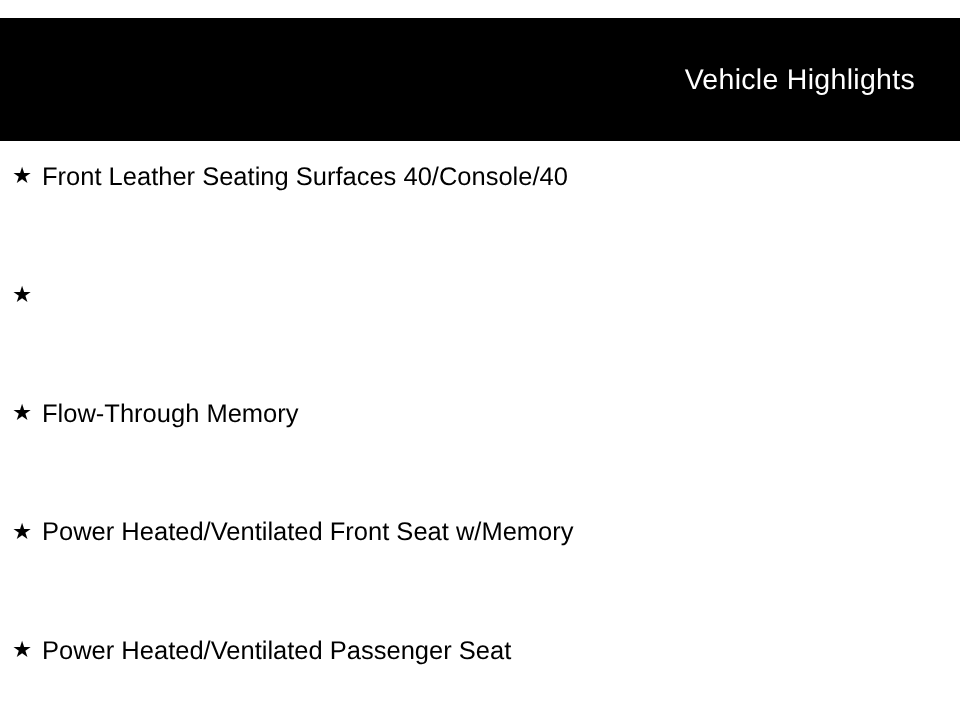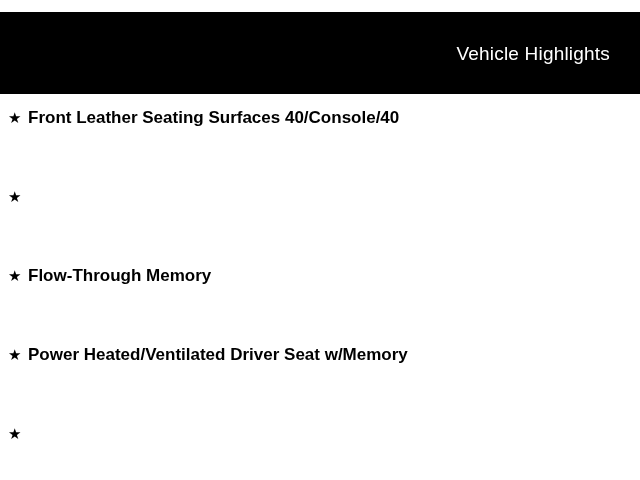--- a/index.html
+++ b/index.html
@@ -62,21 +62,21 @@
     flex: 0 0 20px;
     font-size: 15px;
     line-height: 20px;
     color: #000000;
     text-align: left;
   }
   .highlight-label {
     font-size: 17px;
     line-height: 20px;
     color: #000000;
-    font-weight: 700;
+    font-weight: 400;
     white-space: nowrap;
     text-align: center;
   }
 </style>
 </head>
 <body>
 
 <div class="page">
 
   <div class="header-bar">
@@ -94,22 +94,23 @@
       <span class="bullet-star">★</span>
     </li>
 
     <li class="highlight-item">
       <span class="bullet-star">★</span>
       <span class="highlight-label">Flow-Through Memory</span>
     </li>
 
     <li class="highlight-item">
       <span class="bullet-star">★</span>
-      <span class="highlight-label">Power Heated/Ventilated Driver Seat w/Memory</span>
+      <span class="highlight-label">Power Heated/Ventilated Front Seat w/Memory</span>
     </li>
 
     <li class="highlight-item">
       <span class="bullet-star">★</span>
+      <span class="highlight-label">Power Heated/Ventilated Passenger Seat</span>
     </li>
 
   </ul>
 
 </div>
 
 </body></html>

